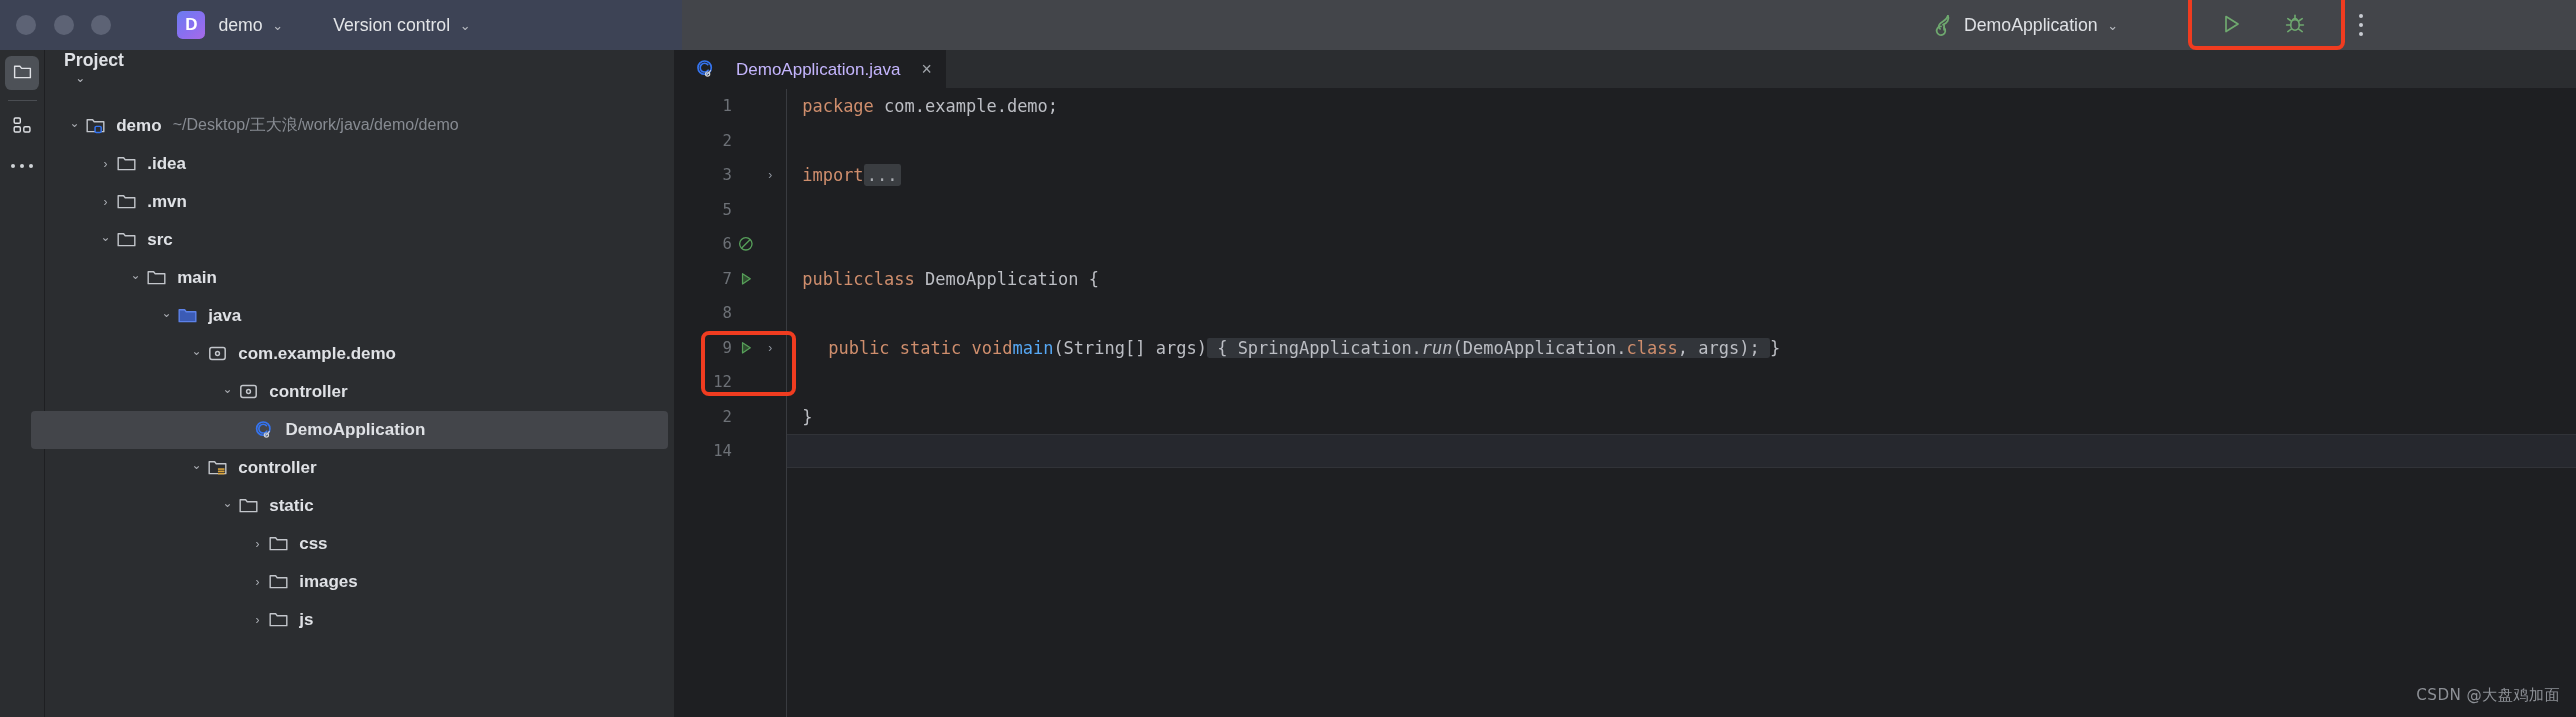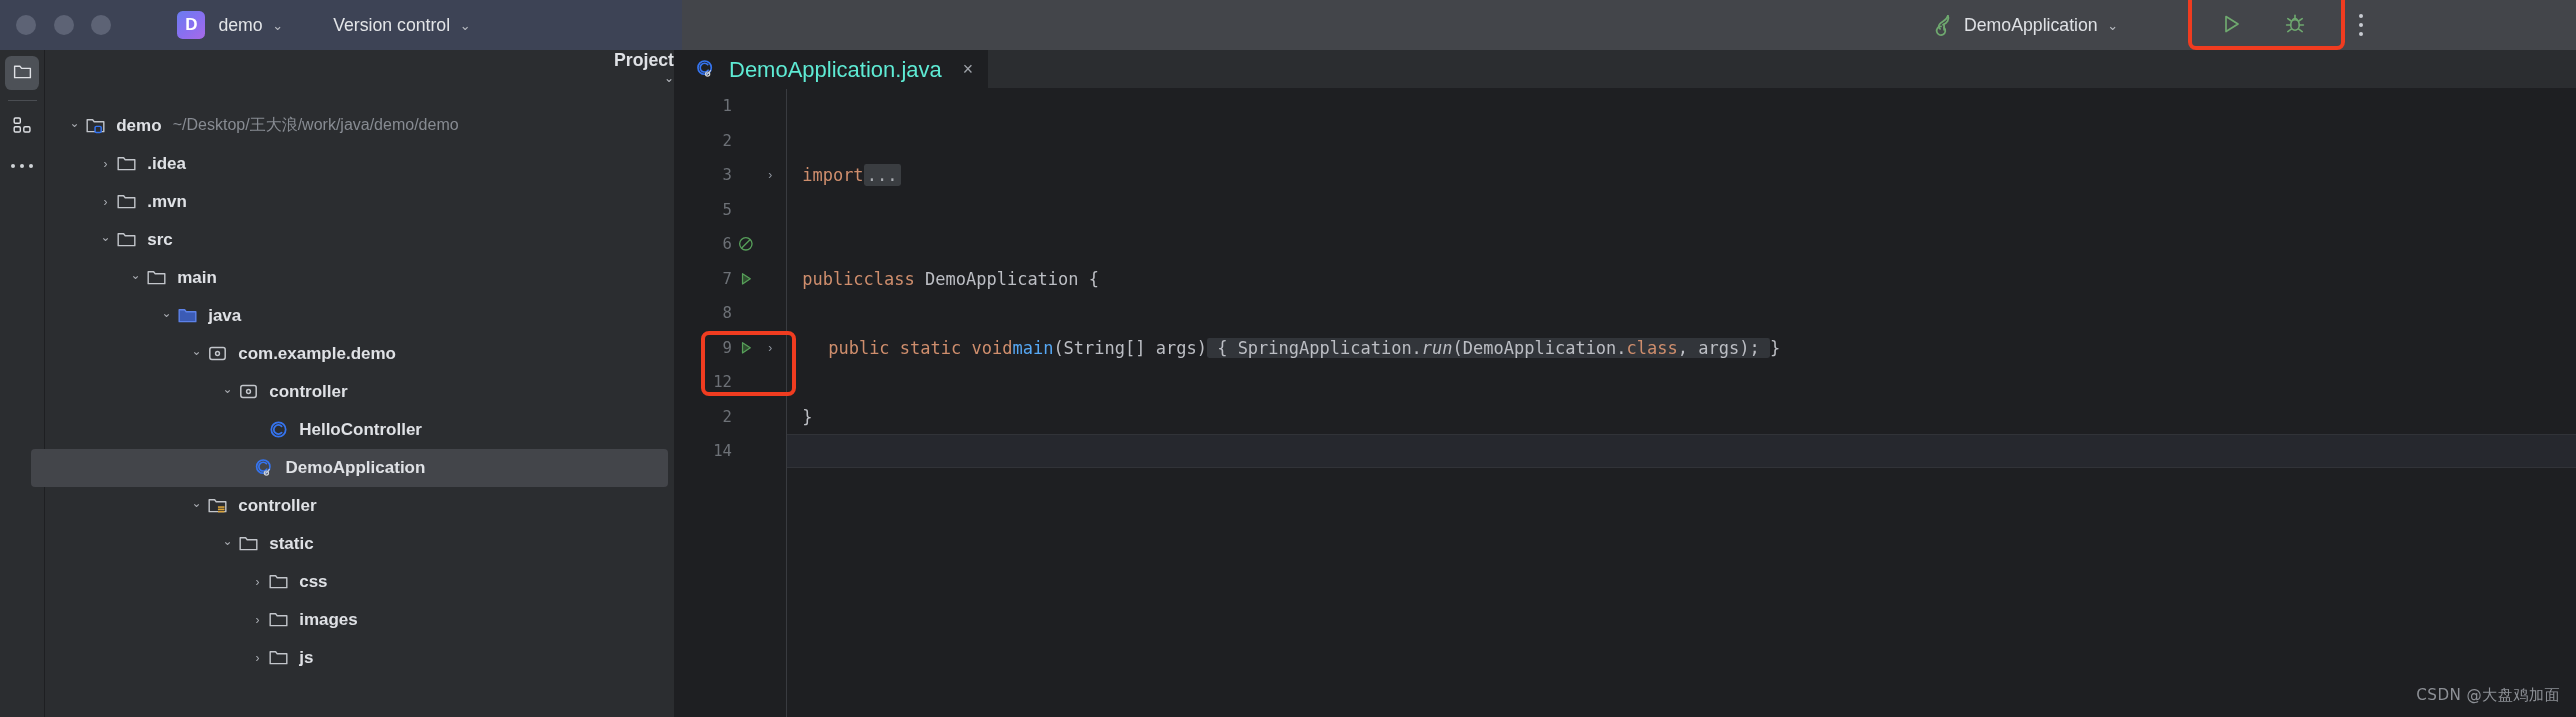--- a/index.html
+++ b/index.html
@@ -72,21 +72,21 @@
   .rail-sep { width: 29px; height: 0.8px; background: #4a4d52; margin: 4.8px 0 9.6px; }
   .hdots { display: flex; gap: 4.8px; }
   .hdots i { width: 4px; height: 4px; border-radius: 50%; background: #cfd2d6; display: block; }
 
   
   #project {
     position: absolute; left: 45px; top: 50px; width: 629px; height: 668px;
     background: #2b2d30;
   }
   #proj-header {
-    height: 47px; display: flex; align-items: flex-end; padding-left: 19px; flex-direction: column;
+    height: 47px; display: flex; align-items: flex-start; padding-left: 19px; flex-direction: column;
   }
   #proj-header .ttl { color: #dfe1e5; font-size: 17.7px; font-weight: 600; }
   #proj-header .chev { color: #b4b7bd; font-size: 12px; margin-left: 11.2px; }
 
   .tree { padding-top: 9.6px; }
   .trow {
     height: 38px; display: flex; align-items: center; white-space: nowrap;
     position: relative; padding-right: 9.6px;
   }
   .trow.sel { background: #43454a; border-radius: 4px; margin: 0 6.4px 0 -13.6px; padding-left: 13.6px; }
@@ -105,21 +105,21 @@
     background: #1e1f22;
   }
   #tabbar {
     height: 39px; background: #2b2d30; display: flex; align-items: center;
     border-bottom: 0.8px solid #1e1f22;
   }
   #tab {
     height: 39px; display: flex; align-items: center; padding: 0 14.4px 0 21px;
     background: #1e1f22; border-top: 1.6px solid #1e1f22;
   }
-  #tab .tname { color: #5eead4; font-size: 22px; margin-left: 13px; }
+  #tab .tname { color: #c4b5fd; font-size: 17px; margin-left: 20px; }
   #tab .tclose { color: #9fa3a9; font-size: 17.7px; margin-left: 21px; }
 
   #codearea { position: relative; height: 629px; }
   .gutter {
     position: absolute; left: 0; top: 0; width: 113px; height: 629px;
     background: #1e1f22; border-right: 0.8px solid #393b40;
   }
   .ln {
     position: absolute; left: 0; width: 113px; height: 34px;
     display: flex; align-items: center;
@@ -326,28 +326,20 @@
         <span class="tlabel">com.example.demo</span>
       </div>
       <div class="trow" style="padding-left: 172px;">
         <span class="arrow" style="margin-top: -4.8px;">⌄</span>
         <span class="ticon"><svg width="21" height="21" viewBox="0 0 24 24">
             <rect x="3.2" y="5.2" width="17.6" height="13.6" rx="2.4" fill="none" stroke="#c3c6cb" stroke-width="1.7"></rect>
             <circle cx="12" cy="12" r="2.2" fill="none" stroke="#c3c6cb" stroke-width="1.7"></circle>
           </svg></span>
         <span class="tlabel">controller</span>
       </div>
-      <div class="trow" style="padding-left: 202px;">
-        <span class="arrow blank"></span>
-        <span class="ticon"><svg width="21" height="21" viewBox="0 0 24 24">
-            <circle cx="12" cy="12" r="8.2" fill="none" stroke="#3574f0" stroke-width="2"></circle>
-            <path d="M15.6 8.4A5.2 5.2 0 1 0 15.6 15.6" fill="none" stroke="#3574f0" stroke-width="2" stroke-linecap="round"></path>
-          </svg></span>
-        <span class="tlabel">HelloController</span>
-      </div>
       <div class="trow sel" style="padding-left: 202px;">
         <span class="arrow blank"></span>
         <span class="ticon"><svg width="21" height="21" viewBox="0 0 24 24">
             <circle cx="10.6" cy="11" r="7.6" fill="none" stroke="#3574f0" stroke-width="1.9"></circle>
             <path d="M14.2 7.6A5 5 0 1 0 14.6 14" fill="none" stroke="#3574f0" stroke-width="1.9" stroke-linecap="round"></path>
             <path d="M17.4 14.2c-.8 2.6-3 3-4 4.3" fill="none" stroke="#cfd2d6" stroke-width="1.4" stroke-linecap="round"></path>
             <circle cx="14.2" cy="18.4" r="2.4" fill="none" stroke="#cfd2d6" stroke-width="1.4"></circle>
           </svg></span>
         <span class="tlabel">DemoApplication</span>
       </div>
@@ -474,20 +466,21 @@
           <span class="gmark"></span>
           <span class="gfold"></span>
         </div>
         <div class="ln" style="top: 345px;">
           <span class="lnum">14</span>
           <span class="gmark"></span>
           <span class="gfold"></span>
         </div>
       </div>
     <div class="code" id="code">
+        <div class="cl" style="top: 0px;"><span class="kw">package</span><span class="plain"> com.example.demo;</span></div>
         <div class="cl" style="top: 69px;"><span class="kw">import</span> <span class="fold">...</span></div>
         <div class="cl" style="top: 173px;"><span class="kw">public</span> <span class="kw">class</span><span class="plain"> DemoApplication {</span></div>
         <div class="cl" style="top: 242px;"><span style="padding-left:26px"></span><span class="kw">public static void</span> <span class="mth">main</span><span class="plain">(String[] args)</span><span class="foldtxt"><span class="plain"> { </span><span class="plain">SpringApplication.</span><span class="plain ital">run</span><span class="plain">(DemoApplication.</span><span class="kw">class</span><span class="plain">, args); </span></span><span class="plain">}</span></div>
         <div class="cl" style="top: 311px;"><span class="plain">}</span></div>
       </div>
   </div>
 </div>
 
 <div id="watermark">CSDN @大盘鸡加面</div>
 

